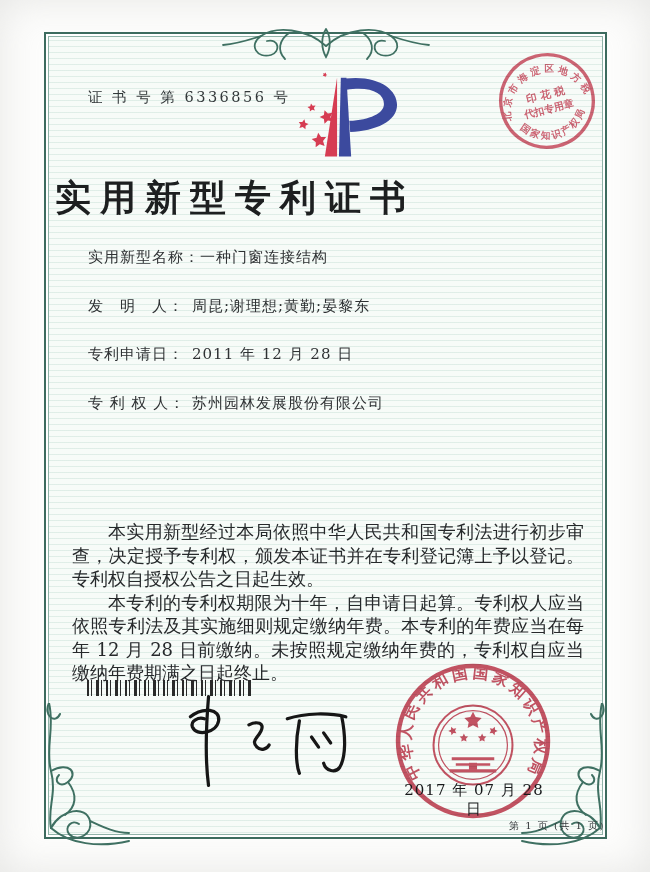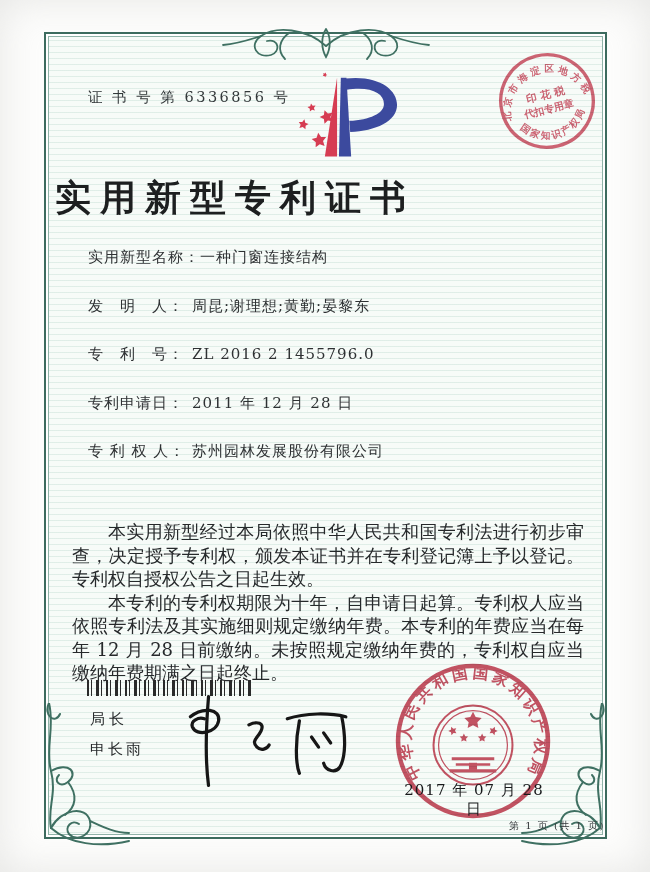--- a/index.html
+++ b/index.html
@@ -177,41 +177,34 @@
     <div class="title">实用新型专利证书</div>
 
     <div class="fields">
       <div class="field-row">
         <span class="field-label">实用新型名称：</span><span class="field-value">一种门窗连接结构</span>
       </div>
       <div class="field-row">
         <span class="field-label">发　明　人：</span><span class="field-value">周昆;谢理想;黄勤;晏黎东</span>
       </div>
       <div class="field-row">
-        <span class="field-label">专　利　号：</span><span class="field-value">ZL 2016 2 1455796.0</span>
-      </div>
-      <div class="field-row">
         <span class="field-label">专利申请日：</span><span class="field-value">2011 年 12 月 28 日</span>
       </div>
       <div class="field-row">
         <span class="field-label">专 利 权 人：</span><span class="field-value">苏州园林发展股份有限公司</span>
       </div>
     </div>
 
     <div class="body-text">
       <p>本实用新型经过本局依照中华人民共和国专利法进行初步审查，决定授予专利权，颁发本证书并在专利登记簿上予以登记。专利权自授权公告之日起生效。</p>
       <p>本专利的专利权期限为十年，自申请日起算。专利权人应当依照专利法及其实施细则规定缴纳年费。本专利的年费应当在每年 12 月 28 日前缴纳。未按照规定缴纳年费的，专利权自应当缴纳年费期满之日起终止。</p>
     </div>
 
     <div class="barcode"></div>
 
-    <div class="sig-block">
-      <div class="sig-title">局长</div>
-      <div class="sig-name">申长雨</div>
-    </div>
     <div class="signature">
       <svg width="212" height="102" viewBox="0 0 210 100">
         <g stroke="#161616" stroke-width="3.2" fill="none" stroke-linecap="round" stroke-linejoin="round">
           <path d="M56,6 C54,30 52,64 56,94"></path>
           <path d="M38,26 C50,16 68,18 66,30 C64,42 44,46 40,36 C38,30 46,26 52,28"></path>
           <path d="M96,34 C104,30 112,32 108,40 C104,48 98,50 104,56 C108,60 114,58 116,54"></path>
           <path d="M134,28 C152,22 176,22 192,26"></path>
           <path d="M146,30 C142,50 142,72 146,82"></path>
           <path d="M188,26 C192,46 192,66 186,76 C182,82 172,80 170,72"></path>
           <path d="M158,46 L165,56"></path>

